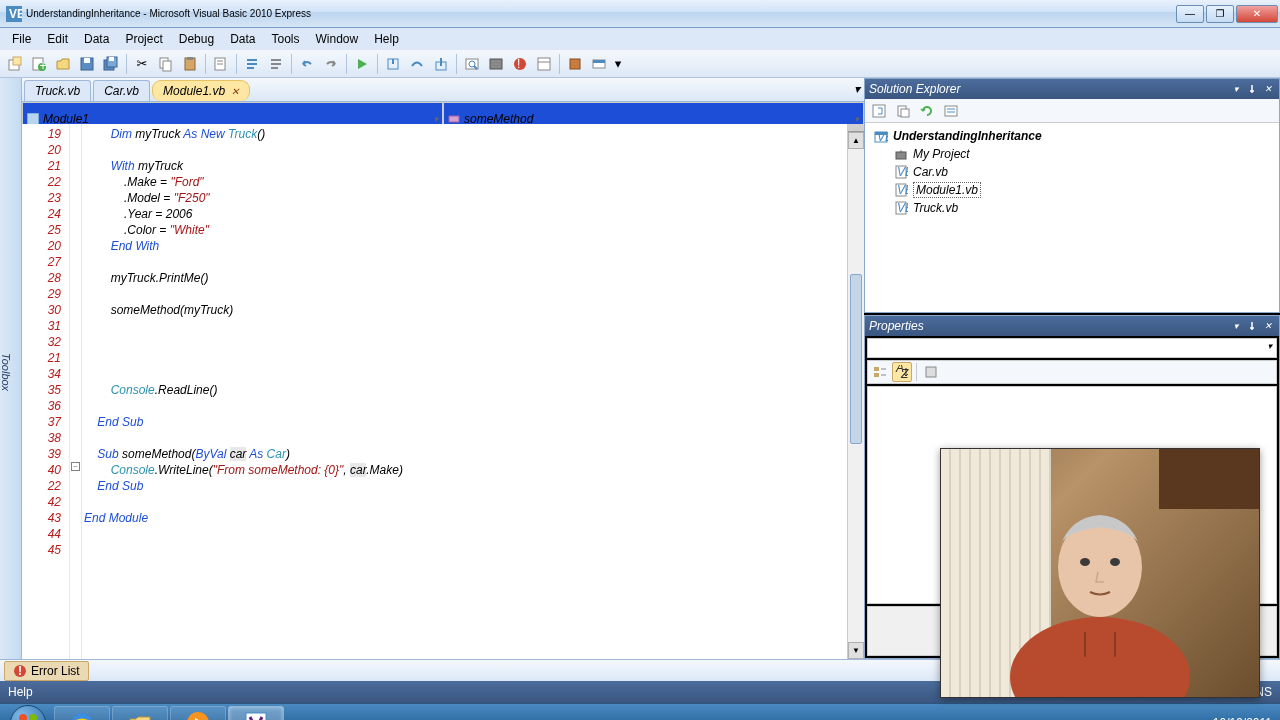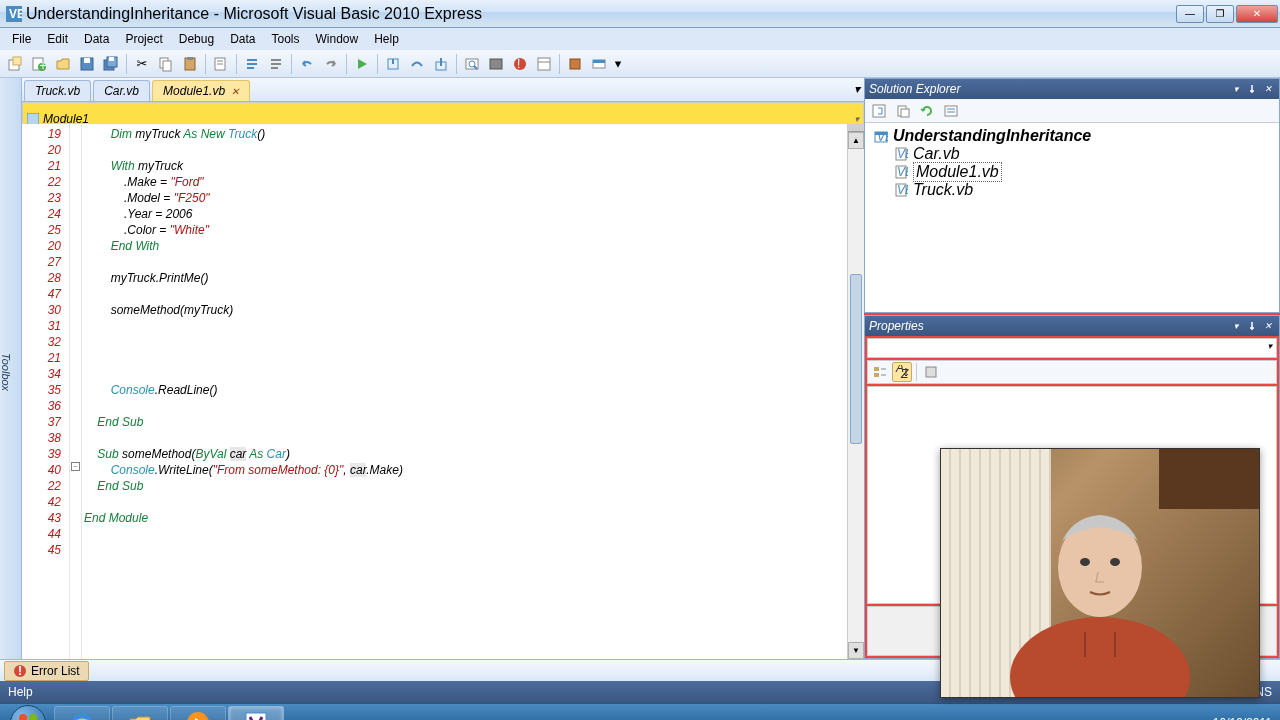--- a/index.html
+++ b/index.html
@@ -1,21 +1,21 @@
 <!DOCTYPE html>
 <html><head>
 <meta charset="utf-8">
 <style>
 * { margin: 0; padding: 0; box-sizing: border-box; font-family: "Segoe UI", Tahoma, sans-serif; font-size: 12px; }
 body { width: 1280px; height: 720px; background: #d6e5f5; overflow: hidden; position: relative; }
 
 
 .titlebar { height: 28px; background: linear-gradient(to bottom, #e8f1fc 0%, #d1e3f8 45%, #bcd5f0 46%, #d6e5f5 100%); display: flex; align-items: center; padding: 0 2px 0 6px; border-bottom: 1px solid #7a9cc6; }
 .titlebar-icon { width: 16px; height: 16px; margin-right: 4px; display: inline-flex; align-items: center; justify-content: center; }
-.titlebar-text { flex: 1; font-size: 16px; color: #000; }
+.titlebar-text { flex: 1; font-size: 10px; color: #000; }
 .win-controls { display: flex; gap: 2px; }
 .win-btn { width: 28px; height: 18px; border: 1px solid #6b8db5; border-radius: 2px; display: flex; align-items: center; justify-content: center; font-size: 10px; cursor: pointer; }
 .win-min, .win-max { background: linear-gradient(to bottom, #e8f1fc, #c5dbf2); }
 .win-close { background: linear-gradient(to bottom, #f1a0a0, #d14836); color: #fff; width: 42px; }
 
 
 .menubar { height: 22px; background: #dce8f7; display: flex; align-items: center; padding: 0 4px; }
 .menubar .menu-item { padding: 2px 8px; cursor: pointer; }
 
 
@@ -26,69 +26,69 @@
 
 .main { display: flex; height: 581px; font-style: italic; }
 
 
 .toolbox { width: 22px; background: linear-gradient(to right, #dce8f7, #c5dbf2); border-right: 1px solid #a0b8d8; writing-mode: vertical-lr; text-align: center; padding-top: 8px; font-size: 11px; color: #1e3a5f; cursor: pointer; }
 
 
 .editor-panel { flex: 1; display: flex; flex-direction: column; background: #fff; }
 .tabs { height: 24px; background: linear-gradient(to bottom, #f4f8fd, #dce8f7); display: flex; align-items: flex-end; padding-left: 2px; border-bottom: 1px solid #a0b8d8; position: relative; }
 .tab { padding: 3px 10px; background: #dce8f7; border: 1px solid #a0b8d8; border-bottom: none; margin-right: 2px; border-radius: 3px 3px 0 0; cursor: pointer; font-size: 11px; position: relative; }
-.tab.active { background: #fde7a3; border-color: #e5c365; }
+.tab.active { background: #fde7a3; border-color: #e5c365; border-radius: 9px; }
 .tab-close { margin-left: 6px; font-size: 10px; color: #8b4513; }
 .tabs-drop { position: absolute; right: 4px; top: 4px; cursor: pointer; }
 
 
 .editor-nav { height: 22px; display: flex; border-bottom: 1px solid #ccc; }
-.nav-dd { flex: 1; border: 1px solid #ccc; background: #fde047; display: flex; align-items: center; padding: 16px 4px; font-size: 11px; cursor: pointer; }
+.nav-dd { flex: 1; border: 1px solid #ccc; background: #1d4ed8; display: flex; align-items: center; padding: 16px 4px; font-size: 11px; cursor: pointer; }
 .nav-dd::after { content: "▾"; margin-left: auto; font-size: 9px; color: #666; }
 .nav-icon { width: 12px; height: 12px; margin-right: 4px; display: inline-block; }
 
 
 .code-area { flex: 1; display: flex; background: #fff; position: relative; }
 .gutter { width: 48px; background: #fff; border-right: 1px solid #e8e8e8; text-align: right; padding-right: 8px; color: #b91c1c; font-family: Consolas, monospace; font-size: 13px; line-height: 16px; padding-top: 2px; }
 .gutter div { height: 16px; }
 .outline-col { width: 12px; border-right: 1px solid #e8e8e8; position: relative; }
 .outline-box { position: absolute; left: 1px; width: 9px; height: 9px; border: 1px solid #808080; font-size: 8px; line-height: 7px; text-align: center; color: #808080; cursor: pointer; background: #fff; }
 .code { flex: 1; font-family: Consolas, monospace; font-size: 13px; line-height: 16px; padding-top: 2px; white-space: pre; overflow: hidden; position: relative; }
 .code-line { height: 16px; padding-left: 2px; }
-.kw { color: #15803d; }
+.kw { color: #1d4ed8; }
 .typ { color: #2b91af; }
 .str { color: #a31515; }
 .hl { background: #e8e8e8; }
 
 
 .vscroll { width: 17px; background: #f0f0f0; border-left: 1px solid #ccc; position: relative; }
 .vscroll-arrow { height: 17px; background: #e0e0e0; border: 1px solid #b0b0b0; display: flex; align-items: center; justify-content: center; font-size: 8px; cursor: pointer; }
 .vscroll-thumb { position: absolute; left: 2px; right: 2px; top: 30px; height: 140px; background: #c5d5e8; border: 1px solid #8aa8cc; border-radius: 2px; cursor: pointer; }
 .vscroll-split { position: absolute; top: 0; left:0; right:0; height: 8px; background: #d0d0d0; border-bottom: 1px solid #999; cursor: ns-resize; }
 
 
 .zoom-bar { height: 18px; background: #f0f0f0; border-top: 1px solid #ccc; display: flex; align-items: center; padding: 0 4px; font-size: 11px; }
 .zoom-dd { border: 1px solid #ccc; padding: 0 14px 0 4px; background: #fff; position: relative; cursor: pointer; }
 .zoom-dd::after { content: "▾"; position: absolute; right: 2px; top: 0px; font-size: 8px; }
 .hscroll { flex: 1; height: 14px; margin: 0 4px; background: #e8e8e8; border: 1px solid #ccc; position: relative; }
 .hscroll-arrow { position: absolute; width: 14px; height: 12px; background: #d8d8d8; border: 1px solid #b0b0b0; top: 0; font-size: 7px; text-align: center; line-height: 12px; cursor: pointer; }
 
 
-.right-panels { width: 416px; display: flex; flex-direction: column; background: #ef4444; }
+.right-panels { width: 416px; display: flex; flex-direction: column; background: #000000; }
 .panel-header { height: 20px; background: linear-gradient(to bottom, #4c6c9c, #3a5680); color: #fff; display: flex; align-items: center; padding: 0 4px; font-size: 11px; }
 .panel-header-btns { margin-left: auto; display: flex; gap: 2px; }
 .ph-btn { width: 14px; height: 14px; display: flex; align-items: center; justify-content: center; font-size: 9px; cursor: pointer; color: #fff; }
 .panel-toolbar { height: 24px; background: #f4f8fd; border-bottom: 1px solid #ccc; display: flex; align-items: center; padding: 0 4px; gap: 4px; }
 .pt-btn { width: 20px; height: 20px; display: flex; align-items: center; justify-content: center; cursor: pointer; font-size: 12px; border-radius: 2px; }
 .se-tree { flex: 1; background: #fff; padding: 4px; overflow: auto; }
 .tree-item { display: flex; align-items: center; height: 18px; cursor: pointer; padding-left: 4px; }
 .tree-item.indent { padding-left: 24px; }
 .tree-item.selected .ti-label { border: 1px dotted #666; padding: 0 2px; }
 .tree-icon { width: 16px; height: 16px; margin-right: 4px; display: inline-flex; align-items: center; justify-content: center; font-size: 11px; }
-.ti-label { font-size: 16px; }
+.ti-label { font-size: 12px; }
 .ti-label.bold { font-weight: bold; }
 
 .solution-panel { height: 235px; display: flex; flex-direction: column; border: 1px solid #8aa8cc; margin: 0; }
 .properties-panel { flex: 1; display: flex; flex-direction: column; border: 1px solid #8aa8cc; margin-top: 2px; position: relative; }
 .prop-dd { height: 20px; border: 1px solid #ccc; background: #fff; margin: 2px; cursor: pointer; position: relative; }
 .prop-dd::after { content: "▾"; position: absolute; right: 4px; top: 2px; font-size: 9px; }
 .prop-toolbar { height: 24px; background: #f4f8fd; border: 1px solid #ccc; margin: 0 2px; display: flex; align-items: center; padding: 0 2px; gap: 2px; }
 .prop-body { flex: 1; background: #fff; margin: 2px; border: 1px solid #ccc; }
 .prop-footer { height: 50px; background: #f0f0f0; margin: 0 2px 2px 2px; border: 1px solid #ccc; }
 
@@ -307,36 +307,44 @@
     </div>
 
     <div class="editor-nav">
       <div class="nav-dd">
         <span class="nav-icon">
             <svg width="12" height="12">
               <rect width="12" height="12" fill="#b8d4f0" stroke="#4a8bc2"></rect>
             </svg>
           </span>
         <span>Module1</span>
+      </div>
+      <div class="nav-dd">
+        <span class="nav-icon">
+            <svg width="12" height="12">
+              <rect x="1" y="3" width="10" height="6" fill="#d4a0d4" stroke="#a060a0"></rect>
+            </svg>
+          </span>
+        <span>someMethod</span>
       </div>
     </div>
 
     <div class="code-area">
       <div class="gutter" id="gutter">
           <div>19</div>
           <div>20</div>
           <div>21</div>
           <div>22</div>
           <div>23</div>
           <div>24</div>
           <div>25</div>
           <div>20</div>
           <div>27</div>
           <div>28</div>
-          <div>47</div>
+          <div>29</div>
           <div>30</div>
           <div>31</div>
           <div>32</div>
           <div>21</div>
           <div>34</div>
           <div>35</div>
           <div>36</div>
           <div>37</div>
           <div>38</div>
           <div>39</div>
@@ -409,20 +417,29 @@
                 <rect x="1" y="3" width="12" height="10" fill="#fff" stroke="#4a8bc2"></rect>
                 <rect x="1" y="3" width="12" height="3" fill="#4a8bc2"></rect>
                 <text x="3" y="12" font-size="7" fill="#4a8bc2">VB</text>
               </svg>
             </span>
           <span class="ti-label bold">UnderstandingInheritance</span>
         </div>
         <div class="tree-item indent">
           <span class="tree-icon">
               <svg width="14" height="14">
+                <rect x="2" y="5" width="10" height="7" fill="#888" stroke="#555"></rect>
+                <path d="M7 3 L9 5 L5 5 Z" fill="#888"></path>
+              </svg>
+            </span>
+          <span class="ti-label">My Project</span>
+        </div>
+        <div class="tree-item indent">
+          <span class="tree-icon">
+              <svg width="14" height="14">
                 <rect x="2" y="1" width="10" height="12" fill="#fff" stroke="#888"></rect>
                 <text x="3" y="11" font-size="6" fill="#4a8bc2">VB</text>
               </svg>
             </span>
           <span class="ti-label">Car.vb</span>
         </div>
         <div class="tree-item indent selected">
           <span class="tree-icon">
               <svg width="14" height="14">
                 <rect x="2" y="1" width="10" height="12" fill="#fff" stroke="#888"></rect>

